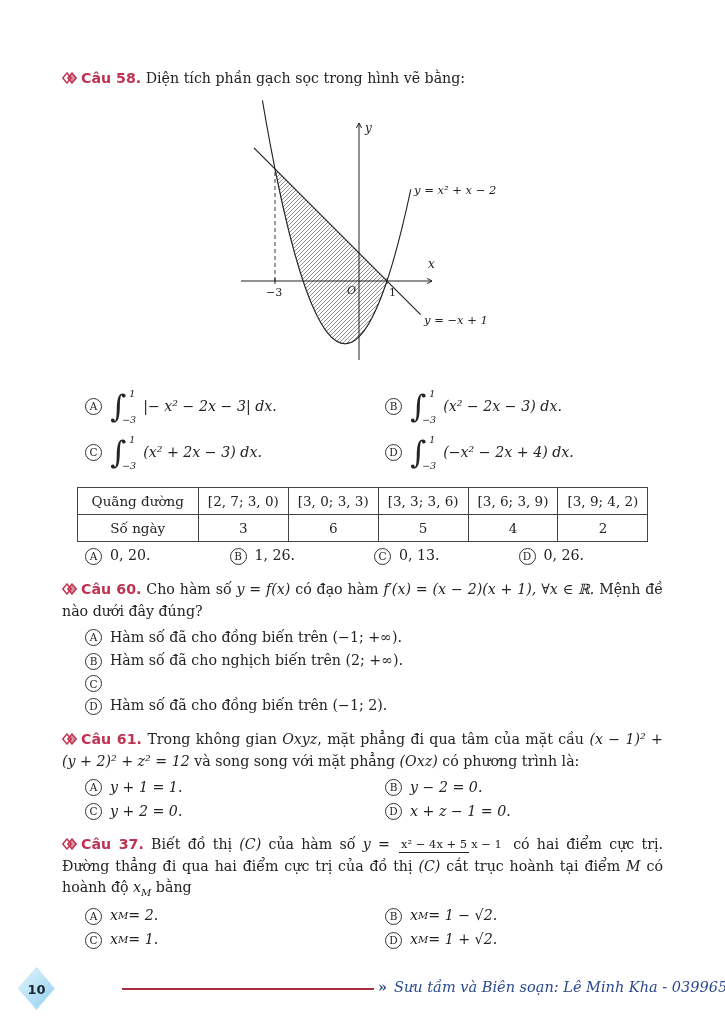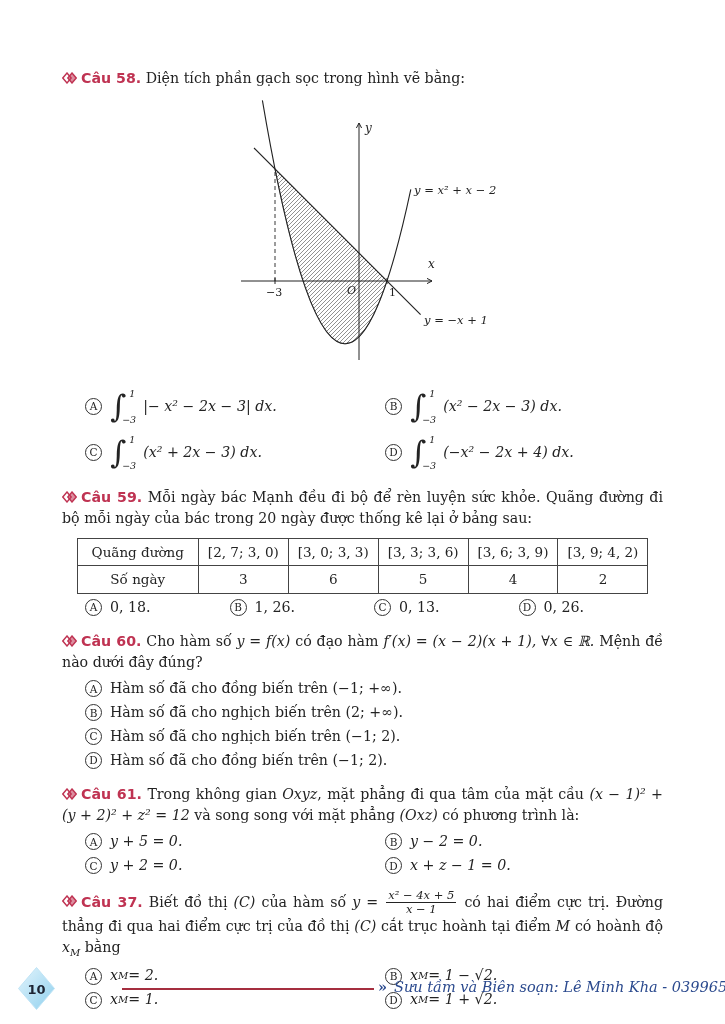--- a/index.html
+++ b/index.html
@@ -12,22 +12,22 @@
   .q{margin-top:13px;}
   .qheader{text-align:justify;line-height:1.46;}
   .qlabel{
     font-family:"DejaVu Sans", sans-serif;font-weight:bold;
     color:#bf3352;white-space:nowrap;
   }
   .qicon{display:inline-block;vertical-align:-1px;margin-right:4px;}
   .math{font-style:italic;}
   sub.msub{font-style:italic;font-size:10px;}
   
-  .frac{display:inline-flex;flex-direction:column;vertical-align:middle;
-        text-align:center;font-style:italic;font-size:11.5px;line-height:1.15;
+  .frac{display:inline-flex;flex-direction:row;vertical-align:middle;
+        text-align:center;font-size:11.5px;line-height:1.15;
         margin:0 2px;}
   .frac .num{border-bottom:1px solid #232323;padding:0 2px;}
   .frac .den{padding:0 2px;}
   
   .circ{
     display:inline-flex;align-items:center;justify-content:center;
     width:15px;height:15px;border:1px solid #333;border-radius:50%;
     font-size:10.5px;font-style:normal;flex:0 0 auto;margin-right:8px;
     line-height:1;
   }
@@ -145,27 +145,20 @@
         <span class="lims">
             <span class="up">1</span>
             <span class="lo">−3</span>
           </span>
         <span class="math">(−x² − 2x + 4) dx.</span>
       </div>
     </div>
   </section>
 
   <section class="q">
-    <div class="qheader">
-      <span class="qicon"><svg width="15" height="12" viewBox="0 0 15 12">
-            <path d="M5 1 L9.2 6 L5 11 L0.8 6 Z" fill="none" stroke="#bf3352" stroke-width="1.4"></path>
-            <path d="M10 1 L14.2 6 L10 11 L5.8 6 Z" fill="#bf3352" fill-opacity="0.55" stroke="#bf3352" stroke-width="1.4"></path>
-          </svg></span><span class="qlabel">Câu 59.</span>
-      <span>Mỗi ngày bác Mạnh đều đi bộ để rèn luyện sức khỏe. Quãng đường đi bộ mỗi ngày của bác trong 20 ngày được thống kê lại ở bảng sau:</span>
-    </div>
     <table class="stat">
       <tbody>
           <tr>
         <td class="first">Quãng đường</td>
         <td>[2, 7; 3, 0)</td>
         <td>[3, 0; 3, 3)</td>
         <td>[3, 3; 3, 6)</td>
         <td>[3, 6; 3, 9)</td>
         <td>[3, 9; 4, 2)</td>
       </tr>
@@ -175,21 +168,21 @@
         <td>6</td>
         <td>5</td>
         <td>4</td>
         <td>2</td>
       </tr>
     </tbody>
       </table>
     <div class="optrow4">
       <div class="opt">
           <span class="circ">A</span>
-          <span>0, 18.</span>
+          <span>0, 20.</span>
         </div>
       <div class="opt">
           <span class="circ">B</span>
           <span>1, 26.</span>
         </div>
       <div class="opt">
           <span class="circ">C</span>
           <span>0, 13.</span>
         </div>
       <div class="opt">
@@ -211,41 +204,40 @@
       <div class="opt">
           <span class="circ">A</span>
           <span>Hàm số đã cho đồng biến trên (−1; +∞).</span>
         </div>
       <div class="opt">
           <span class="circ">B</span>
           <span>Hàm số đã cho nghịch biến trên (2; +∞).</span>
         </div>
       <div class="opt">
           <span class="circ">C</span>
-          <span>Hàm số đã cho nghịch biến trên (−1; 2).</span>
         </div>
       <div class="opt">
           <span class="circ">D</span>
           <span>Hàm số đã cho đồng biến trên (−1; 2).</span>
         </div>
     </div>
   </section>
 
   <section class="q">
     <div class="qheader">
       <span class="qicon"><svg width="15" height="12" viewBox="0 0 15 12">
             <path d="M5 1 L9.2 6 L5 11 L0.8 6 Z" fill="none" stroke="#bf3352" stroke-width="1.4"></path>
             <path d="M10 1 L14.2 6 L10 11 L5.8 6 Z" fill="#bf3352" fill-opacity="0.55" stroke="#bf3352" stroke-width="1.4"></path>
           </svg></span><span class="qlabel">Câu 61.</span>
       <span>Trong không gian </span><span class="math">Oxyz</span><span>, mặt phẳng đi qua tâm của mặt cầu </span><span class="math">(x − 1)² + (y + 2)² + z² = 12</span><span> và song song với mặt phẳng </span><span class="math">(Oxz)</span><span> có phương trình là:</span>
     </div>
     <div class="optgrid2">
       <div class="opt">
           <span class="circ">A</span>
-          <span class="math">y + 5 = 0.</span>
+          <span class="math">y + 1 = 1.</span>
         </div>
       <div class="opt">
           <span class="circ">B</span>
           <span class="math">y − 2 = 0.</span>
         </div>
       <div class="opt">
           <span class="circ">C</span>
           <span class="math">y + 2 = 0.</span>
         </div>
       <div class="opt">

